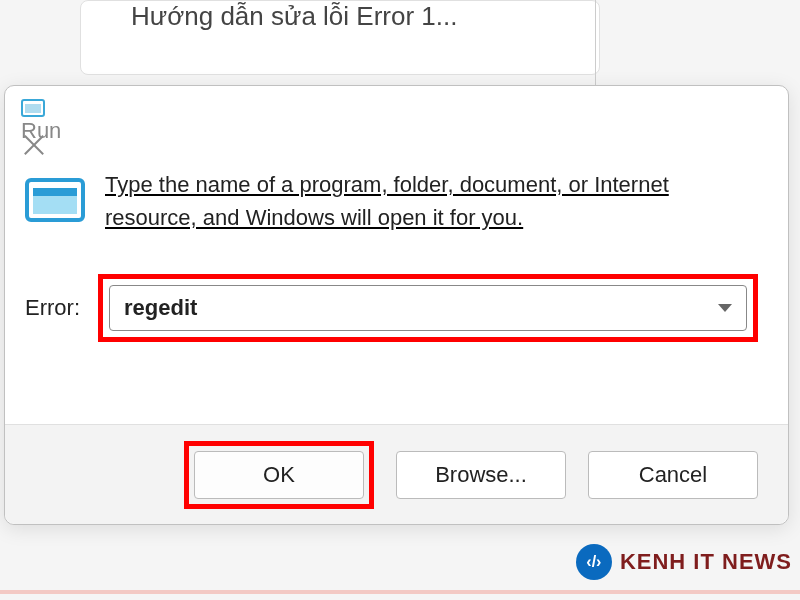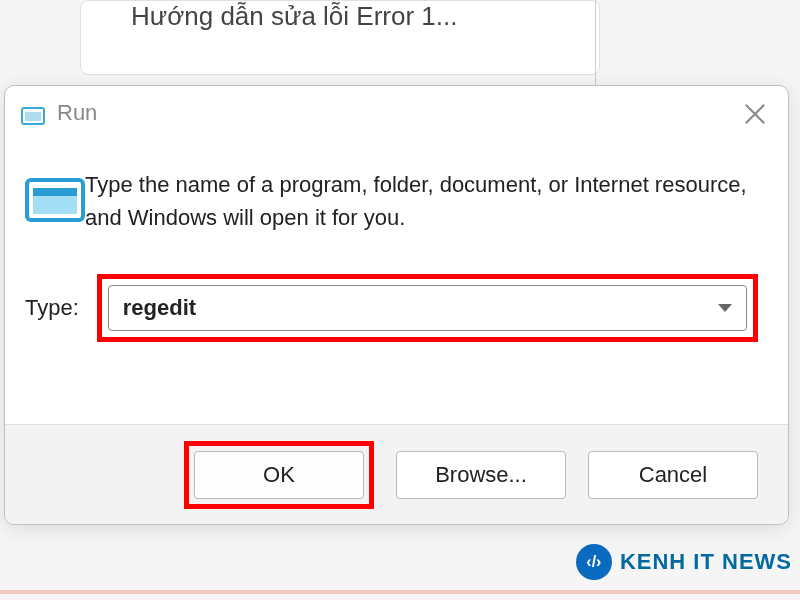--- a/index.html
+++ b/index.html
@@ -40,23 +40,24 @@
       left: 4px;
       width: 785px;
       height: 440px;
       background: #fff;
       border: 1px solid #c0c0c0;
       border-radius: 10px;
       box-shadow: 0 4px 20px rgba(0,0,0,0.1);
     }
     .titlebar {
       display: flex;
-      align-items: flex-end;
+      align-items: flex-start;
       padding: 12px 20px 12px 16px;
       height: 52px;
+      flex-direction: column;
     }
     .run-icon-small {
       width: 24px;
       height: 20px;
       margin-right: 12px;
       position: relative;
     }
     .run-icon-small svg { display:block; }
     .title-text {
       font-size: 22px;
@@ -76,20 +77,22 @@
       left: 0;
       width: 100%;
       height: 2px;
       background: #888;
     }
     .close-x::before { transform: rotate(45deg); }
     .close-x::after { transform: rotate(-45deg); }
     .body-area {
       padding: 30px 30px 20px 20px;
       display: flex;
+      gap: 20px;
+      text-decoration: underline;
     }
     .run-icon-big {
       width: 60px;
       height: 48px;
       flex-shrink: 0;
       margin-top: 8px;
     }
     .desc-text {
       font-size: 22px;
       color: #222;
@@ -187,21 +190,21 @@
       border-radius: 50%;
       background: #0a6abf;
       display: flex;
       align-items: center;
       justify-content: center;
       color: #fff;
       font-size: 16px;
       font-weight: bold;
     }
     .wm-text {
-      color: #0369a1;
+      color: #7f1d1d;
       font-size: 22px;
       font-weight: 600;
       letter-spacing: 1px;
       font-family: Arial, sans-serif;
     }
     .bottom-line {
       position: absolute;
       bottom: 6px;
       left: 0;
       right: 0;
@@ -234,21 +237,21 @@
       <svg viewBox="0 0 60 48" width="60" height="48">
         <rect x="2" y="4" width="56" height="40" rx="4" fill="none" stroke="#2a9cd6" stroke-width="4"></rect>
         <rect x="8" y="12" width="44" height="26" fill="#7dd0f0" opacity="0.7"></rect>
         <rect x="8" y="12" width="44" height="8" fill="#2a9cd6"></rect>
       </svg>
     </div>
     <div class="desc-text">Type the name of a program, folder, document, or Internet resource, and Windows will open it for you.</div>
   </div>
 
   <div class="input-row">
-    <div class="open-label">Type:</div>
+    <div class="open-label">Error:</div>
     <div class="highlight-input">
       <div class="combo-box">
         <span>regedit</span>
         <span class="chev"></span>
       </div>
     </div>
   </div>
 
   <div class="button-bar">
     <div class="highlight-ok">

